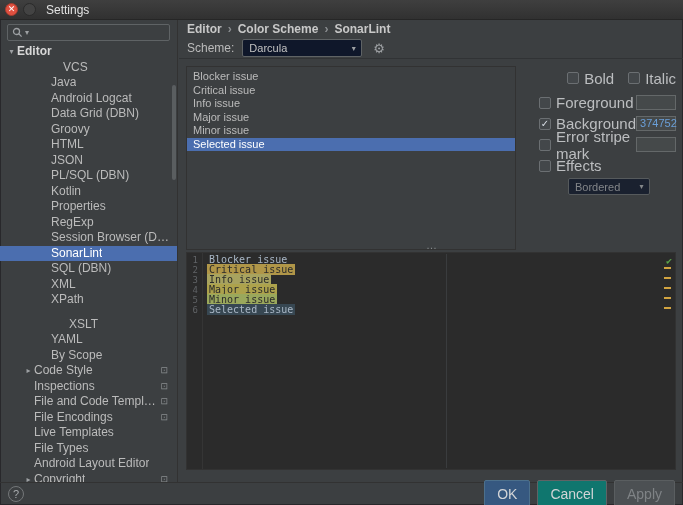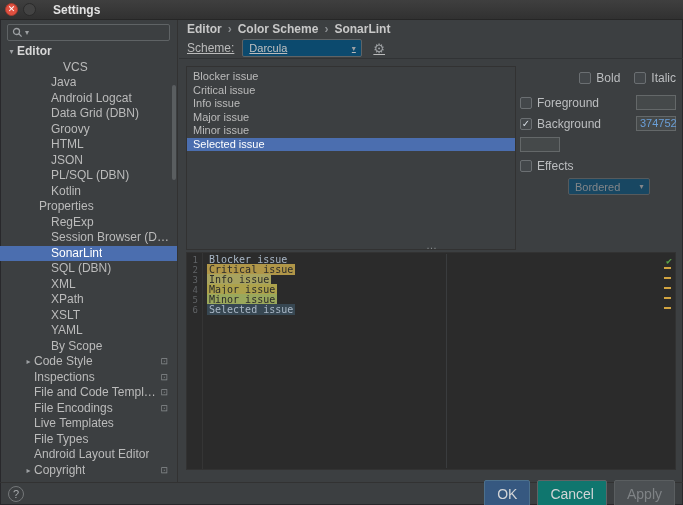--- a/index.html
+++ b/index.html
@@ -11,21 +11,21 @@
     box-shadow: inset 0 0 0 1px #28282b;
   }
   
   .titlebar { position:absolute; top:0; left:0; right:0; height:20px;
     background:linear-gradient(#3f3f3f,#313131); border-bottom:1px solid #262626;
     display:flex; align-items:center; padding:0 5px; }
   .win-btn { width:13px; height:13px; border-radius:50%; margin-right:5px; flex:none;
     display:flex; align-items:center; justify-content:center; font-size:9px; line-height:1; }
   .win-close { background:#df5040; border:1px solid #a83c2f; color:#fff; }
   .win-min { background:#434343; border:1px solid #2a2a2a; color:#8a8a8a; }
-  .win-title { color:#e2e2e2; font-weight:bold; margin-left:12px; }
+  .win-title { color:#e2e2e2; font-weight:normal; margin-left:5px; }
   
   .sidebar { position:absolute; top:20px; left:0; width:178px; bottom:23px;
     border-right:1px solid #323232; }
   .search-box { position:absolute; top:4px; left:7px; width:163px; height:17px;
     background:#3c3f41; border:1px solid #5f6365; border-radius:2px;
     display:flex; align-items:center; padding:0 4px; gap:2px; }
   .search-chevron { color:#9da0a3; font-size:8px; }
   .tree { position:absolute; top:24px; left:0; right:0; bottom:0; overflow:hidden; }
   .tree-row { height:15.5px; line-height:15.5px; display:flex; align-items:center;
     white-space:nowrap; cursor:default; }
@@ -35,44 +35,44 @@
   .tree-label.bold { font-weight:bold; color:#d8d8d8; }
   .tree-badge { margin-left:auto; margin-right:9px; color:#8a8d90; font-size:9px; flex:none; }
   .sidebar-scrollbar { position:absolute; right:1px; top:65px; width:4px; height:95px;
     background:#5a5e60; border-radius:2px; }
   
   .main { position:absolute; top:20px; left:179px; right:0; bottom:23px; }
   .breadcrumb { height:18px; display:flex; align-items:center; padding-left:8px; }
   .crumb { font-weight:bold; color:#c8c8c8; }
   .crumb-sep { color:#8a8d90; margin:0 6px; font-weight:bold; }
   .scheme-row { height:21px; display:flex; align-items:center; padding-left:8px; gap:8px;
-    border-bottom:1px solid #313335;text-decoration:underline; }
-  .combo { background:#0c4a6e; border:1px solid #5f6365; border-radius:2px; height:18px;
+    border-bottom:1px solid #313335; }
+  .combo { background:#0f172a; border:1px solid #5f6365; border-radius:2px; height:18px;
     display:flex; align-items:center; }
   .scheme-combo { width:120px; }
   .combo-text { padding-left:6px; flex:1; color:#c2c2c2; font-size:11px; }
   .combo-arrow { width:15px; text-align:center; color:#9da0a3; font-size:8px; flex:none; }
   .gear { color:#9da0a3; font-size:13px; margin-left:3px; cursor:default; }
   
   .issue-panel { position:absolute; left:7px; top:46px; width:330px; height:184px;
     border:1px solid #323232; padding-top:3px; }
   .issue-row { height:13.5px; line-height:13.5px; padding-left:6px; font-size:11px;
     white-space:nowrap; cursor:default; }
   .issue-row.selected { background:#4b6eaf; color:#ffffff; }
   .splitter-dots { position:absolute; left:247px; top:219px; color:#85898c; font-size:11px;
     letter-spacing:1px; }
   
   .attr-panel { position:absolute; left:341px; top:46px; right:7px; padding-top:4px; }
   .tb-row { display:flex; justify-content:flex-end; gap:14px; height:16px; align-items:center; }
   .cb-group { display:inline-flex; align-items:center; gap:5px; }
   .checkbox { width:12px; height:12px; background:#43474a; border:1px solid #6b6f72;
     border-radius:2px; flex:none; display:inline-flex; align-items:center;
     justify-content:center; font-size:10px; color:#d8dee6; line-height:1; }
-  .cb-label { font-size:12px; color:#bcbec0; }
-  .attr-row { display:flex; align-items:center; height:21px; }
+  .cb-label { font-size:15px; color:#bcbec0; }
+  .attr-row { display:flex; align-items:center; height:21px;margin-left:19px; }
   .attr-row .cb-group { flex:1; }
   .field { width:40px; height:15px; background:#45494a; border:1px solid #646869;
     font-size:11px; line-height:13px; padding:0 3px; color:#c0c0c0; }
   .field.color-value { color:#6a9fd8; }
   .effects-combo { width:82px; margin-left:48px; margin-top:2px; height:17px; opacity:0.75; }
   .effects-combo .combo-text { color:#9a9da0; }
   
   .editor { position:absolute; left:7px; top:232px; right:7px; bottom:12px;
     background:#2b2b2b; border:1px solid #323232; display:flex;
     font-family:"DejaVu Sans Mono", monospace; font-size:10px; }
@@ -153,21 +153,21 @@
         <span class="tree-label">JSON</span>
       </div>
       <div class="tree-row" style="padding-left: 40px;">
         <span class="tree-arrow"></span>
         <span class="tree-label">PL/SQL (DBN)</span>
       </div>
       <div class="tree-row" style="padding-left: 40px;">
         <span class="tree-arrow"></span>
         <span class="tree-label">Kotlin</span>
       </div>
-      <div class="tree-row" style="padding-left: 28px;">
+      <div class="tree-row" style="padding-left: 40px;">
         <span class="tree-arrow"></span>
         <span class="tree-label">Properties</span>
       </div>
       <div class="tree-row" style="padding-left: 40px;">
         <span class="tree-arrow"></span>
         <span class="tree-label">RegExp</span>
       </div>
       <div class="tree-row" style="padding-left: 40px; text-align: center;">
         <span class="tree-arrow"></span>
         <span class="tree-label">Session Browser (DBN)</span>
@@ -181,21 +181,21 @@
         <span class="tree-label">SQL (DBN)</span>
       </div>
       <div class="tree-row" style="padding-left: 40px;">
         <span class="tree-arrow"></span>
         <span class="tree-label">XML</span>
       </div>
       <div class="tree-row" style="padding-left: 40px;">
         <span class="tree-arrow"></span>
         <span class="tree-label">XPath</span>
       </div>
-      <div class="tree-row" style="padding-left: 40px;">
+      <div class="tree-row" style="padding-left: 58px; margin-top: 9px;">
         <span class="tree-arrow"></span>
         <span class="tree-label">XSLT</span>
       </div>
       <div class="tree-row" style="padding-left: 40px;">
         <span class="tree-arrow"></span>
         <span class="tree-label">YAML</span>
       </div>
       <div class="tree-row" style="padding-left: 40px;">
         <span class="tree-arrow"></span>
         <span class="tree-label">By Scope</span>
@@ -290,20 +290,24 @@
 
     <div class="attr-row">
       <span class="cb-group">
         <span class="checkbox checked">✓</span>
         <span class="cb-label">Background</span>
       </span>
       <span class="field color-value">374752</span>
     </div>
 
     <div class="attr-row">
+      <span class="cb-group">
+        <span class="checkbox"></span>
+        <span class="cb-label">Error stripe mark</span>
+      </span>
       <span class="field"></span>
     </div>
 
     <div class="attr-row">
       <span class="cb-group">
         <span class="checkbox"></span>
         <span class="cb-label">Effects</span>
       </span>
     </div>
 

